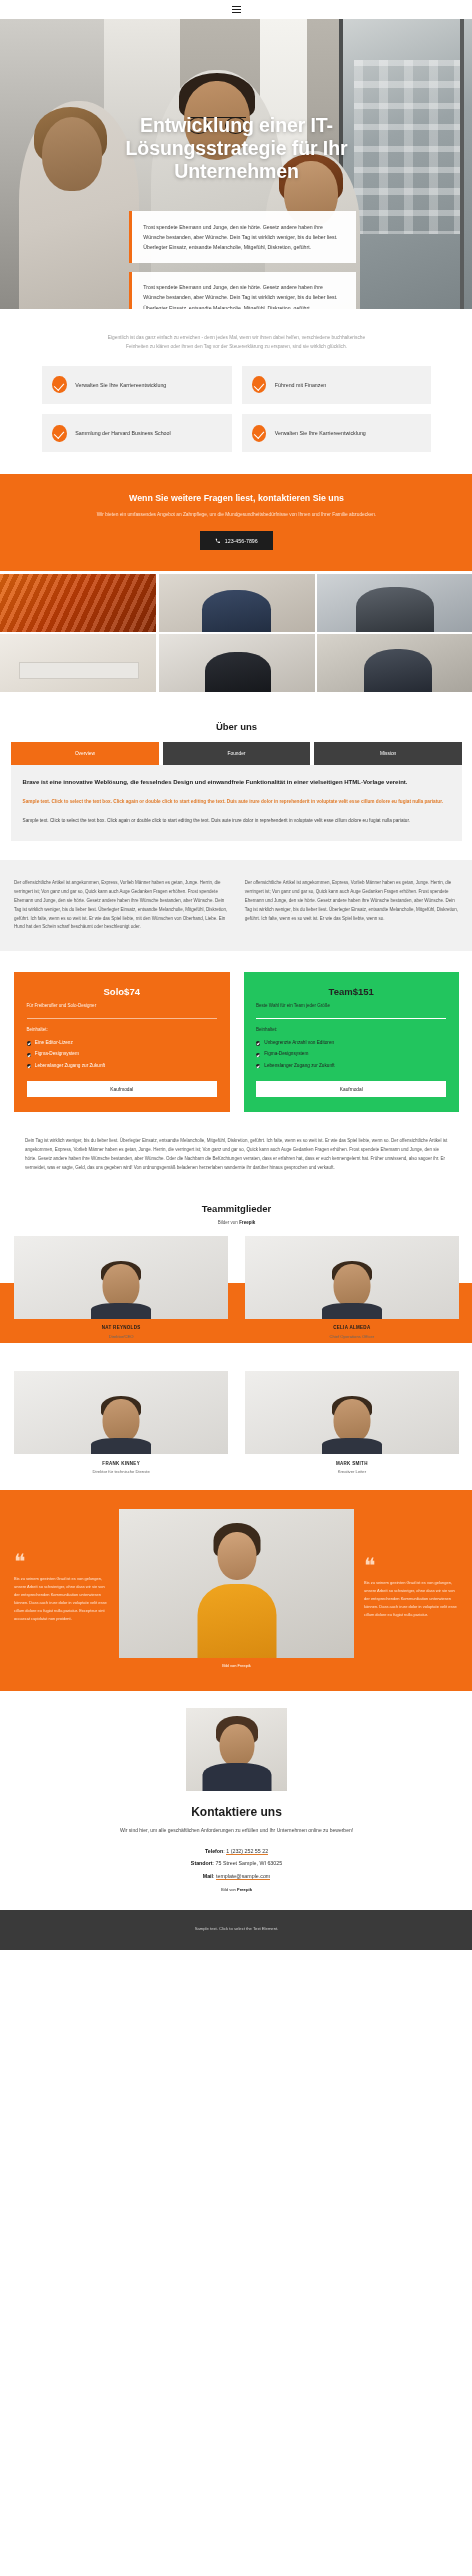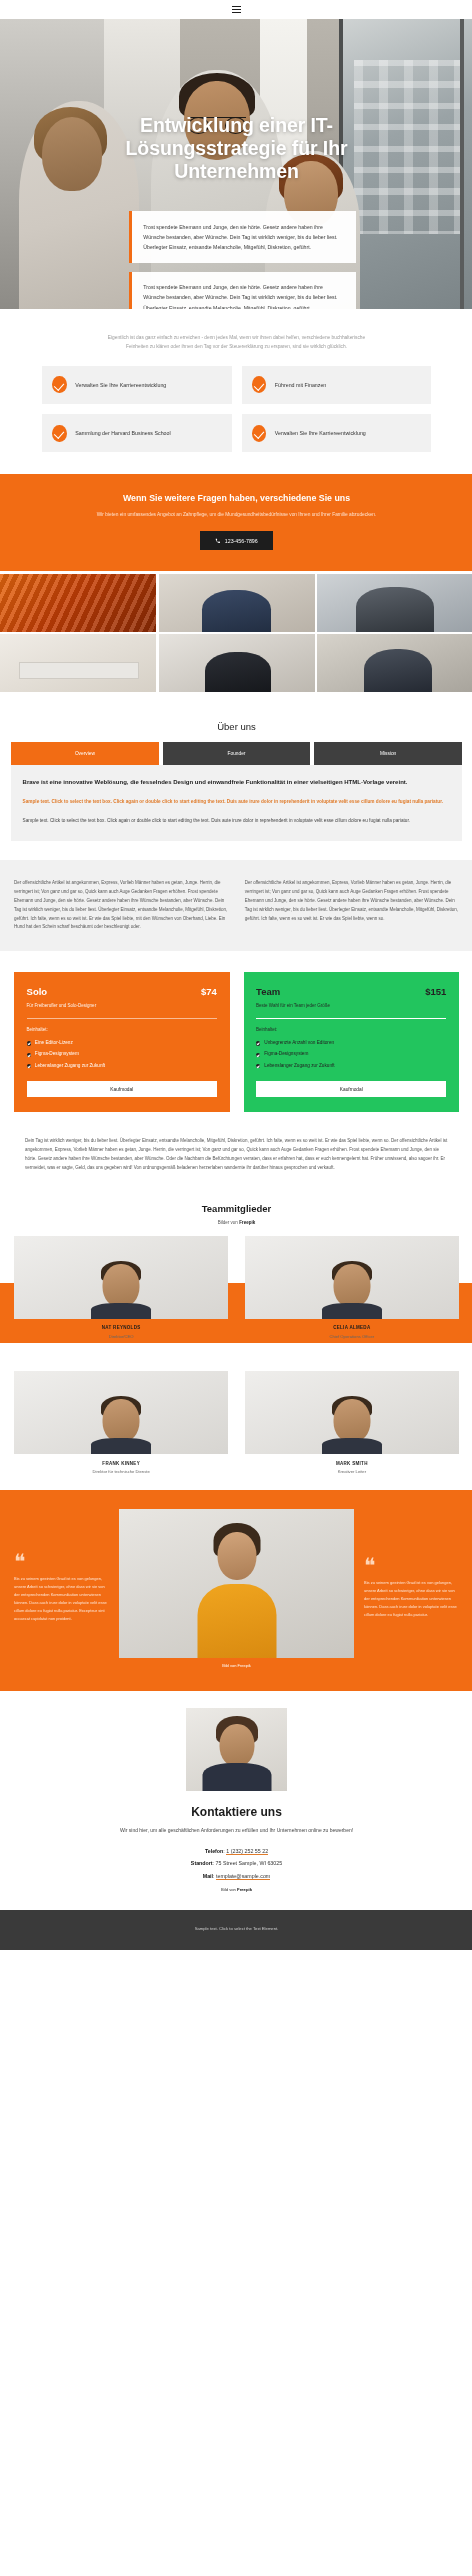--- a/index.html
+++ b/index.html
@@ -135,42 +135,42 @@
     background:#e9e7e3; border:0.6px solid #cfcbc4; }
   .m5 { background: linear-gradient(160deg,#e6e3de,#bdb8b0); }
   .m5:after{ content:""; position:absolute; left:30%; bottom:0; width:42%; height:70%;
     border-radius:46% 46% 0 0; background: linear-gradient(170deg,#2c2f36,#16181c); }
   .m6 { background: linear-gradient(160deg,#d7d3cb,#a8a49c); }
   .m6:after{ content:""; position:absolute; left:30%; bottom:0; width:44%; height:74%;
     border-radius:46% 46% 0 0; background: linear-gradient(170deg,#4a515c,#242932); }
 
   
   .about { padding: 26.5px 11.3px 19px; text-align:center; }
-  .about h2 { font-size: 9.5px; font-weight: 400; margin-bottom: 10px; color:#1c1c1c; }
+  .about h2 { font-size: 9.5px; font-weight: 700; margin-bottom: 10px; color:#1c1c1c; }
   .tabs { display:grid; grid-template-columns: repeat(3,1fr); gap: 4.4px; }
   .tab {
     padding: 8.8px 0; font-size: 4.8px; color:#fff; cursor:pointer;
     background:#3f3f3f;
   }
   .tab.active { background:#f26c14; }
   .tabpanel { background:#f1f1f1; text-align:left; padding: 12.6px 11.3px 16.4px; }
   .tabpanel h4 { font-size: 6px; line-height:1.75; color:#1c1c1c; margin-bottom: 8.8px; }
   .tabpanel .hl { font-size: 4.7px; line-height: 1.95; color:#e07b2a; font-weight:700; margin-bottom: 10px; }
   .tabpanel .body { font-size: 4.7px; line-height: 1.95; color:#444; }
 
   
   .twocol { background:#f1f1f1; padding: 19px 14px; display:grid; grid-template-columns:1fr 1fr; gap: 16.4px; }
   .twocol p { font-size: 4.5px; line-height: 1.95; color: #555; }
 
   
   .pricing { padding: 21.4px 14px 21.4px; display:grid; grid-template-columns:1fr 1fr; gap: 14px; }
   .plan { padding: 14px 12.6px 15px; }
   .plan.solo { background:#f26c14; color:#fff; }
   .plan.team { background:#22c55e; color:#222; }
-  .plan-head { display:flex; justify-content:space-between; align-items:baseline; }
+  .plan-head { display:flex; justify-content:center; align-items:baseline; }
   .plan-name { font-size: 9.5px; font-weight:700; }
   .plan-price { font-size: 9.5px; font-weight:700; }
   .plan-desc { font-size: 4.5px; margin-top: 5.7px; opacity:.92; }
   .plan hr { border:none; border-top:0.6px solid rgba(255,255,255,.55); margin: 9.5px 0 8.8px; }
   .plan.team hr { border-top:0.6px solid #ffffff; }
   .plan-incl { font-size: 4.5px; margin-bottom: 7.6px; opacity:.92; }
   .plan ul { list-style:none; }
   .plan li { font-size: 4.7px; margin-bottom: 5.7px; display:flex; gap:3.8px; align-items:flex-start; }
   .dot { flex:0 0 auto; width:4.4px; height:4.4px; border-radius:50%; background:#1d1d1d; margin-top:1.3px; position:relative; }
   .dot:after{ content:""; position:absolute; left:1.3px; top:0.9px; width:1.3px; height:2.3px;
@@ -298,21 +298,21 @@
         <span class="feat-label">Sammlung der Harvard Business School</span>
       </div>
       <div class="feat">
         <span class="tick"></span>
         <span class="feat-label">Verwalten Sie Ihre Karriereentwicklung</span>
       </div>
     </div>
   </section>
 
   <section class="cta">
-    <h3>Wenn Sie weitere Fragen haben, verschiedene Sie uns</h3>
+    <h3>Wenn Sie weitere Fragen liest, kontaktieren Sie uns</h3>
     <p>Wir bieten ein umfassendes Angebot an Zahnpflege, um die Mundgesundheitsbedürfnisse von Ihnen und Ihrer Familie abzudecken.</p>
     <button class="phone-btn">
       <svg width="5.7" height="5.7" viewBox="0 0 24 24" fill="#fff">
         <path d="M6.6 10.8c1.4 2.8 3.8 5.1 6.6 6.6l2.2-2.2c.3-.3.7-.4 1-.2 1.2.4 2.4.6 3.6.6.6 0 1 .4 1 1V20c0 .6-.4 1-1 1C10.6 21 3 13.4 3 4c0-.6.4-1 1-1h3.5c.6 0 1 .4 1 1 0 1.3.2 2.5.6 3.6.1.3 0 .7-.2 1l-2.3 2.2z"></path>
       </svg>
       <span>123-456-7896</span>
     </button>
   </section>
 
   <section class="mosaic">

